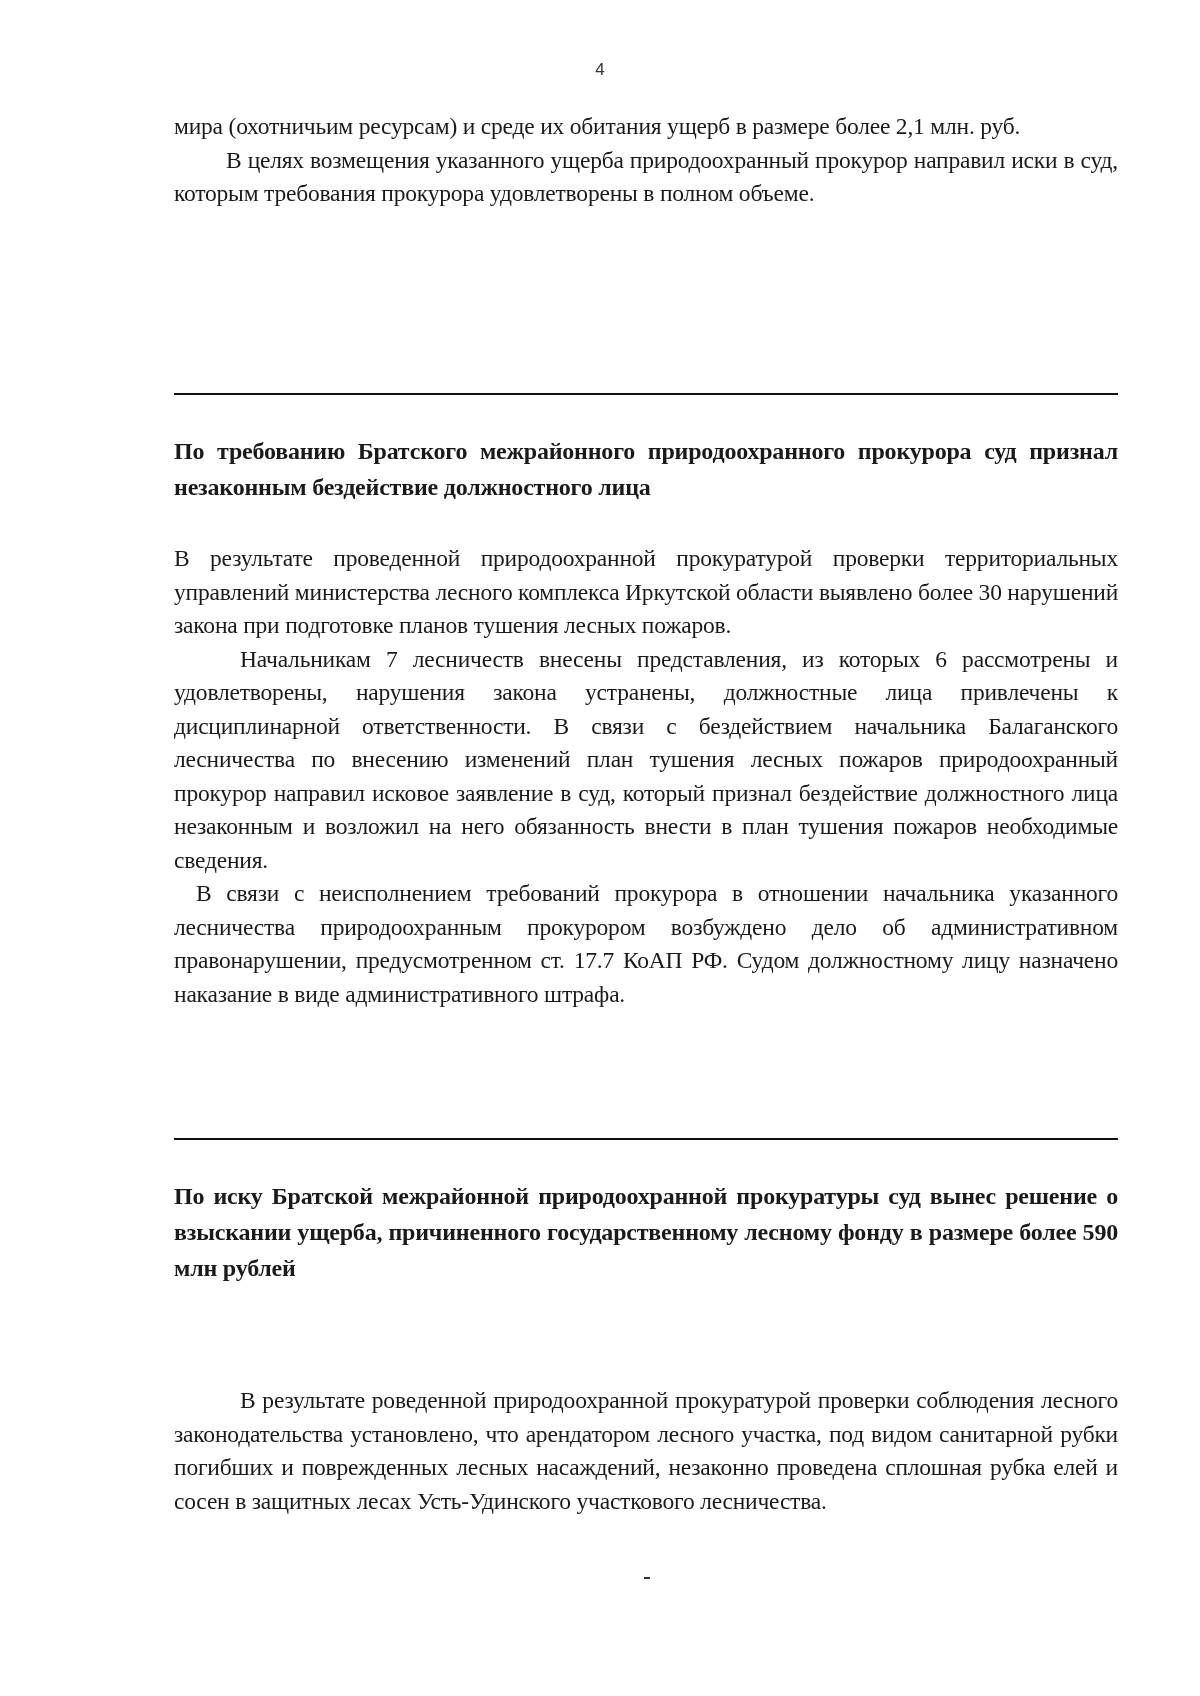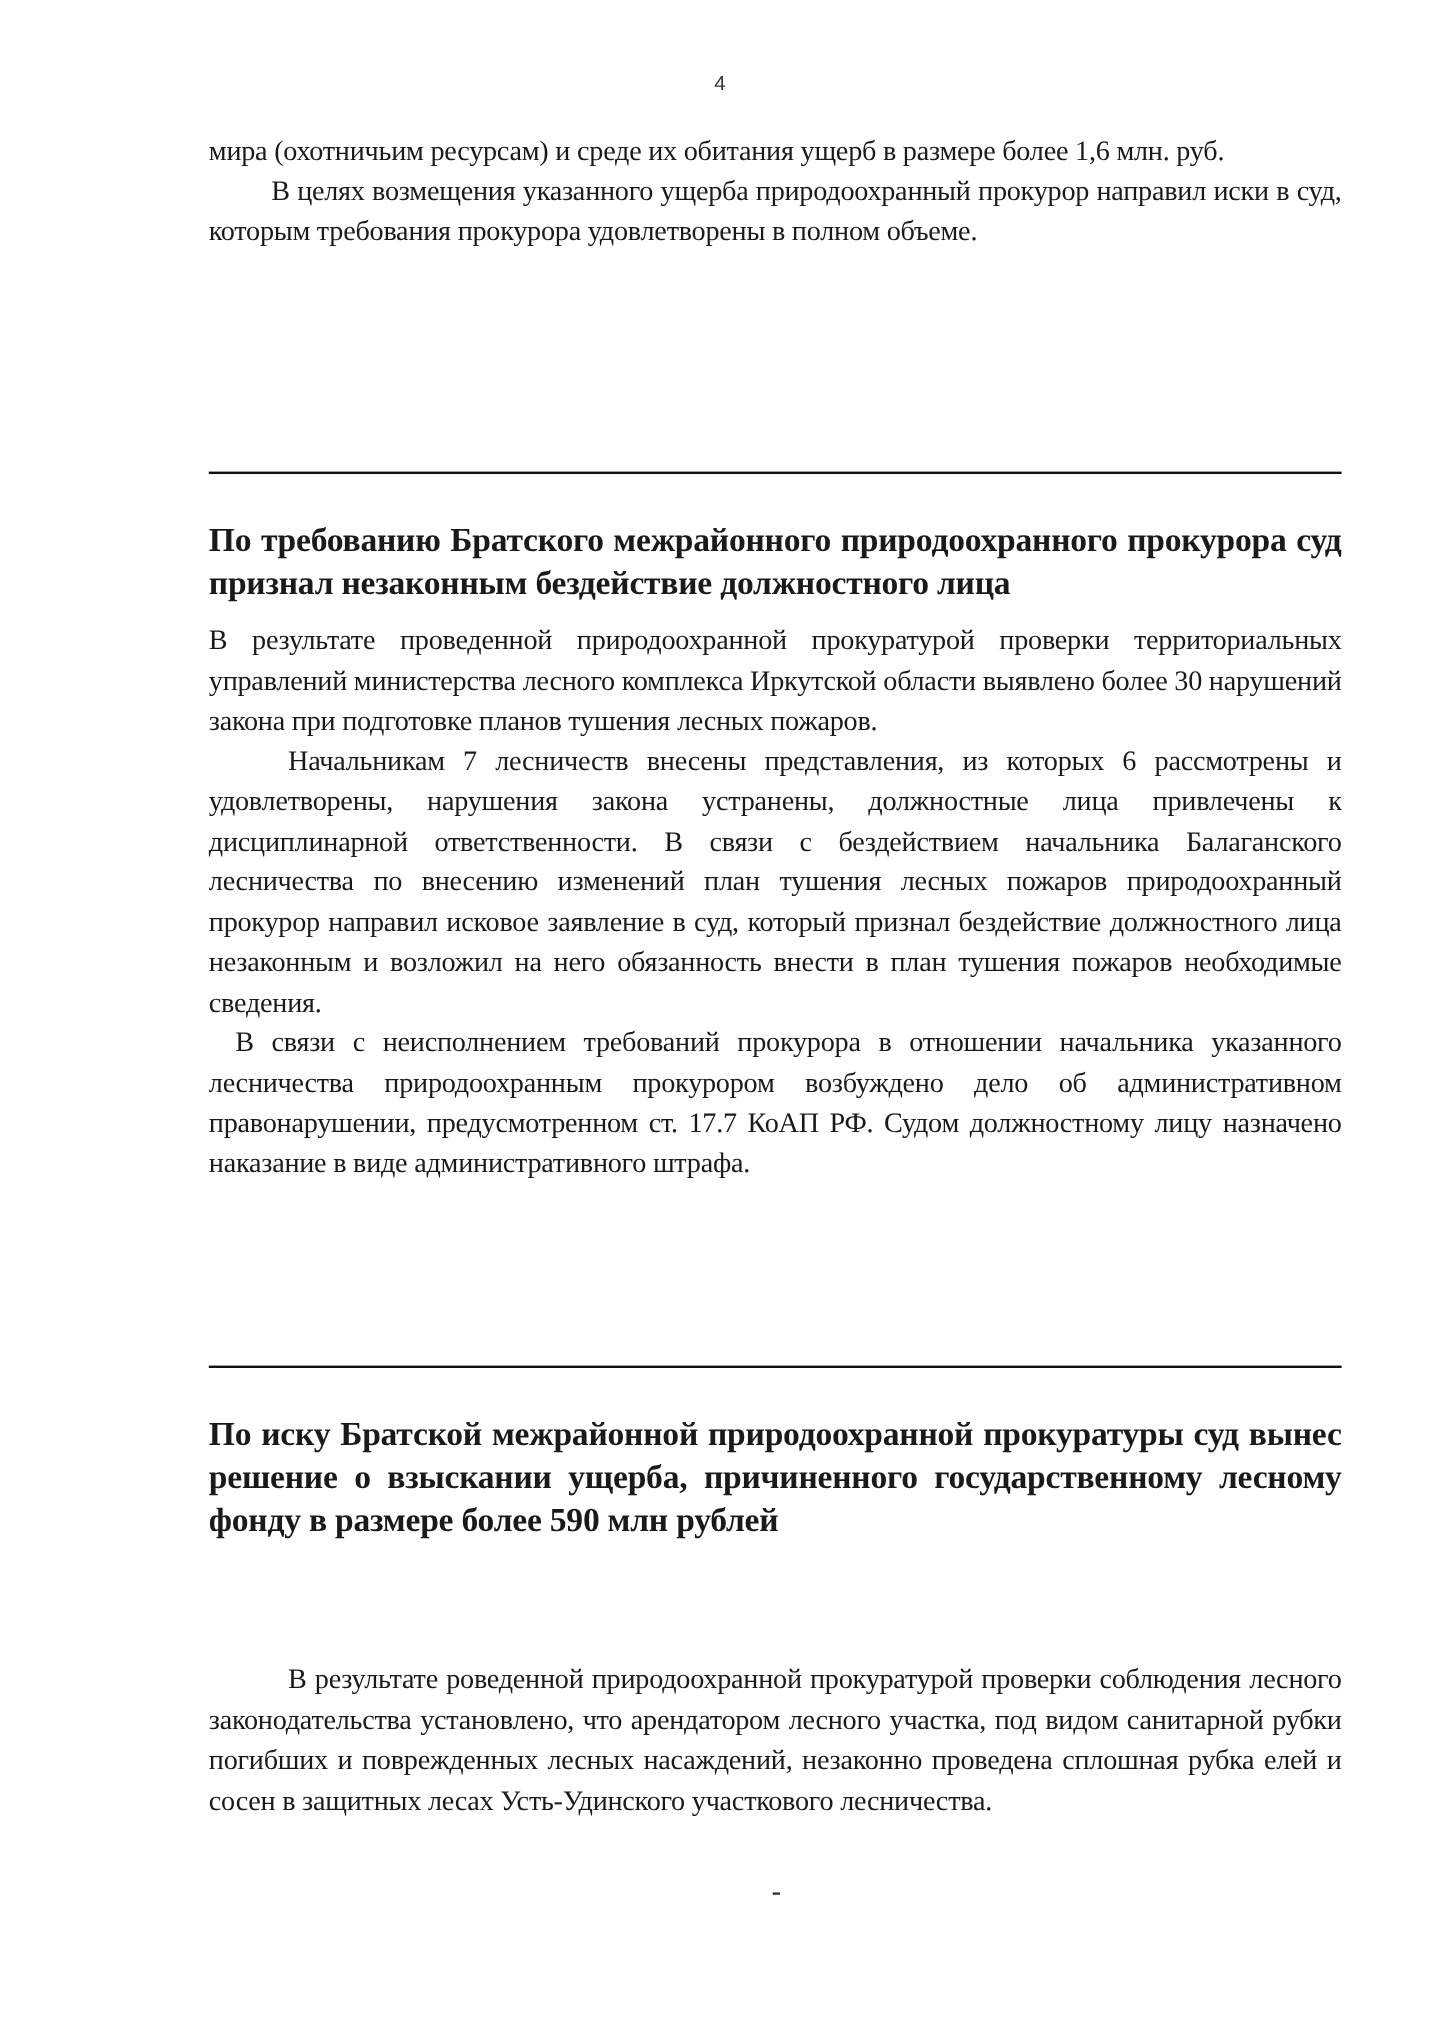--- a/index.html
+++ b/index.html
@@ -11,40 +11,40 @@
   .page-number {
     position: absolute; top: 60px; left: 0; width: 1200px; text-align: center;
     font-family: "Liberation Sans", "DejaVu Sans", sans-serif; font-size: 17px; color: #333;
   }
   .block { position: absolute; left: 174px; width: 944px; }
   p { margin: 0; font-size: 23.5px; line-height: 33.5px; text-align: justify; letter-spacing: -0.2px; }
   p.indent { text-indent: 52px; }
   p.indent-sm { text-indent: 22px; }
   p.indent-lg { text-indent: 66px; }
   .rule { position: absolute; left: 174px; width: 944px; height: 2px; background: #111; }
-  h2 { margin: 0; font-size: 28px; line-height: 36px; font-weight: bold; text-align: justify; letter-spacing: -0.2px; }
+  h2 { margin: 0; font-size: 24px; line-height: 36px; font-weight: bold; text-align: justify; letter-spacing: -0.2px; }
   .speck { position: absolute; width: 6px; height: 2px; background: #333; }
 </style>
 </head>
 <body>
 
 <div class="page-number">4</div>
 
 <div class="block" style="top:110px;">
-  <p>мира (охотничьим ресурсам) и среде их обитания ущерб в размере более 1,6 млн. руб.</p>
+  <p>мира (охотничьим ресурсам) и среде их обитания ущерб в размере более 2,1 млн. руб.</p>
   <p class="indent">В целях возмещения указанного ущерба природоохранный прокурор направил иски в суд, которым требования прокурора удовлетворены в полном объеме.</p>
 </div>
 
 <div class="rule" style="top:393px;"></div>
 
 <div class="block" style="top:433px;">
   <h2>По требованию Братского межрайонного природоохранного прокурора суд признал незаконным бездействие должностного лица</h2>
 </div>
 
-<div class="block" style="top:518px;">
+<div class="block" style="top:542px;">
   <p>В результате проведенной природоохранной прокуратурой проверки территориальных управлений министерства лесного комплекса Иркутской области выявлено более 30 нарушений закона при подготовке планов тушения лесных пожаров.</p>
   <p class="indent-lg">Начальникам 7 лесничеств внесены представления, из которых 6 рассмотрены и удовлетворены, нарушения закона устранены, должностные лица привлечены к дисциплинарной ответственности. В связи с бездействием начальника Балаганского лесничества по внесению изменений план тушения лесных пожаров природоохранный прокурор направил исковое заявление в суд, который признал бездействие должностного лица незаконным и возложил на него обязанность внести в план тушения пожаров необходимые сведения.</p>
   <p class="indent-sm">В связи с неисполнением требований прокурора в отношении начальника указанного лесничества природоохранным прокурором возбуждено дело об административном правонарушении, предусмотренном ст. 17.7 КоАП РФ. Судом должностному лицу назначено наказание в виде административного штрафа.</p>
 </div>
 
 <div class="rule" style="top:1138px;"></div>
 
 <div class="block" style="top:1178px;">
   <h2>По иску Братской межрайонной природоохранной прокуратуры суд вынес решение о взыскании ущерба, причиненного государственному лесному фонду в размере более 590 млн рублей</h2>
 </div>

